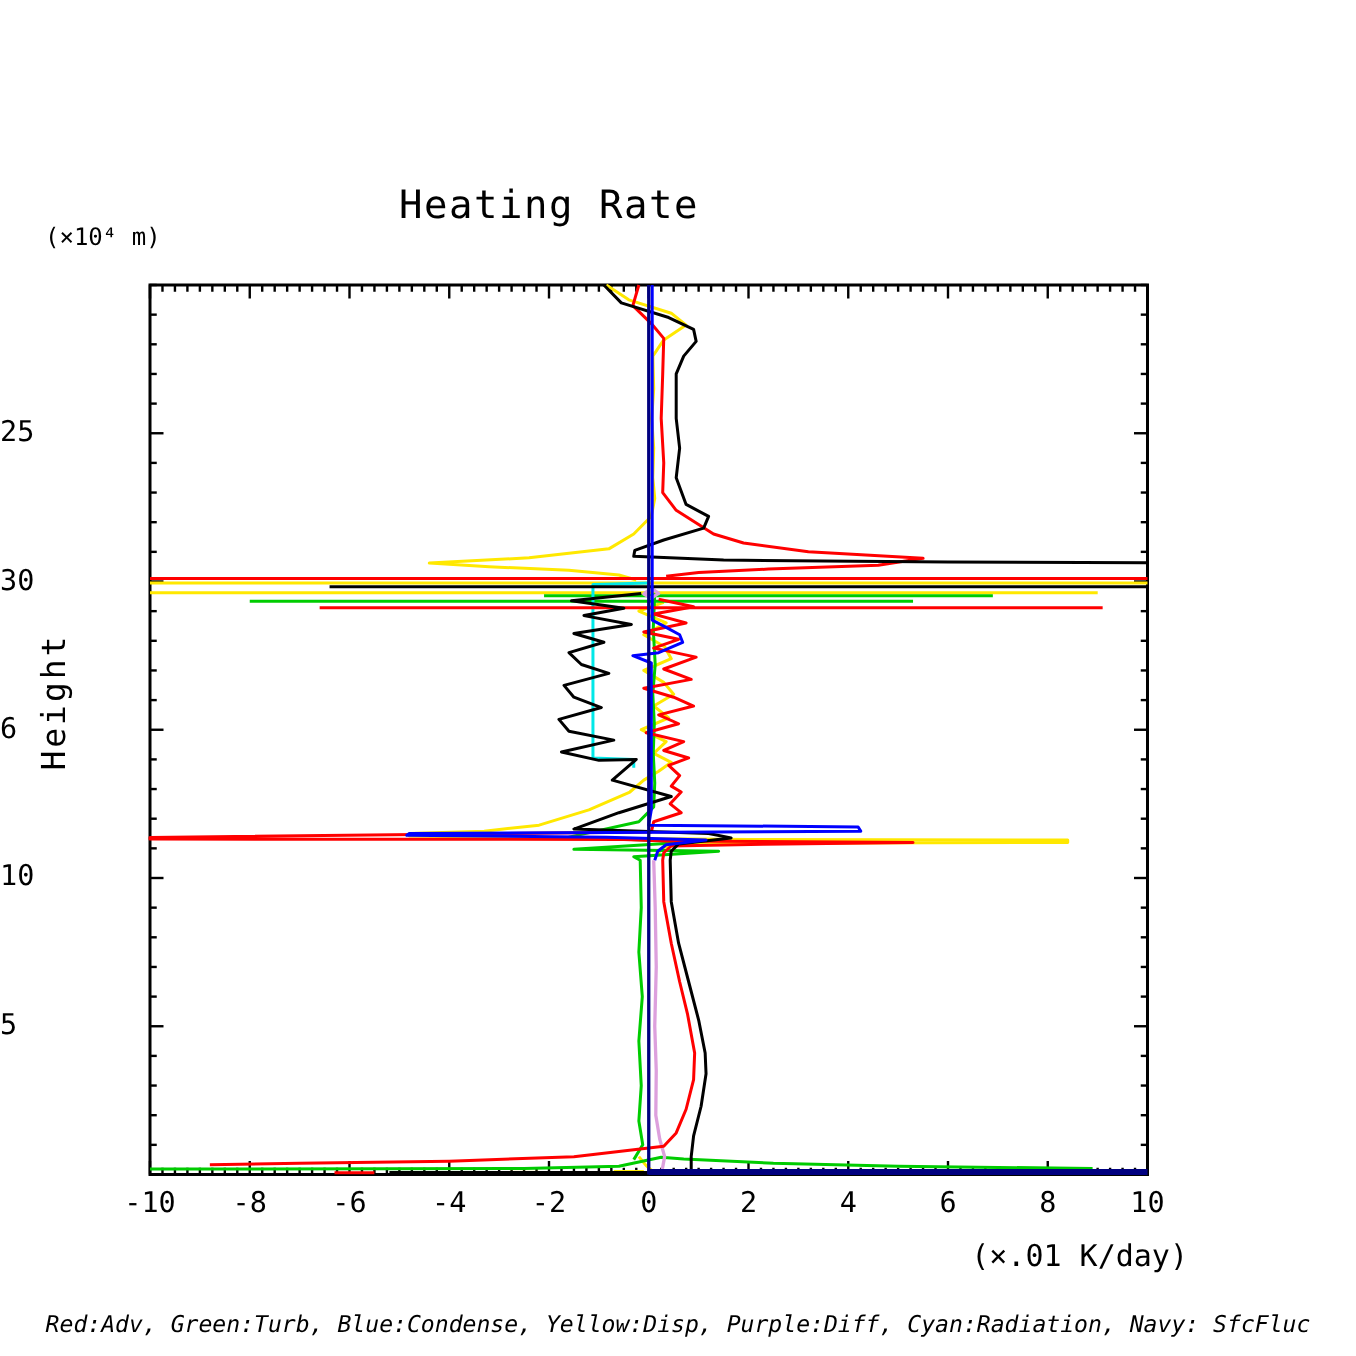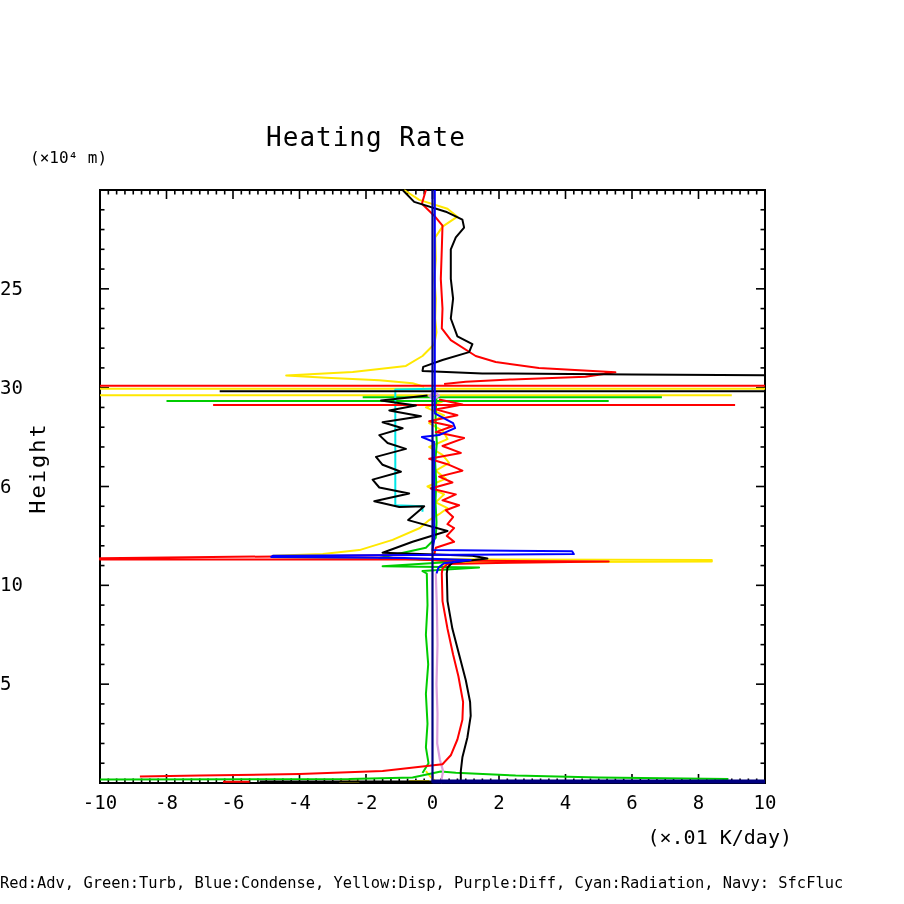--- a/index.html
+++ b/index.html
@@ -5,21 +5,21 @@
   html,body{margin:0;padding:0;}
   body{width:904px;height:904px;background:#ffffff;position:relative;overflow:hidden;
        font-family:"DejaVu Sans Mono",monospace;color:#000;}
   #plot-svg{position:absolute;left:0;top:0;}
   .lbl{position:absolute;white-space:pre;}
   #chart-title{left:0;top:122px;width:732px;text-align:center;font-size:26px;letter-spacing:1px;}
   #y-unit{left:30px;top:148px;font-size:16px;}
   #y-axis-label{left:37px;top:468px;font-size:22px;letter-spacing:2px;
                 transform:translate(-50%,-50%) rotate(-90deg);}
   #x-unit{right:112px;top:813px;font-size:20px;margin-top:12px;}
-  #legend-line{left:0;top:874px;width:904px;font-size:15.4px;}
+  #legend-line{left:0;top:874px;width:904px;text-align:center;font-size:15.4px;font-style:italic;}
   .xtick{position:absolute;top:791px;transform:translateX(-50%);font-size:19px;}
   .ytick{position:absolute;left:0;width:90px;text-align:left;font-size:19px;}
 </style>
 </head>
 <body>
 
 <svg id="plot-svg" width="904" height="904">
     <rect x="100" y="190" width="665" height="593" fill="none" stroke="#000000" stroke-width="2"></rect>
     <line x1="100" y1="783" x2="100" y2="774" stroke="#000000" stroke-width="1.6"></line>
     <line x1="100" y1="190" x2="100" y2="199" stroke="#000000" stroke-width="1.6"></line>

